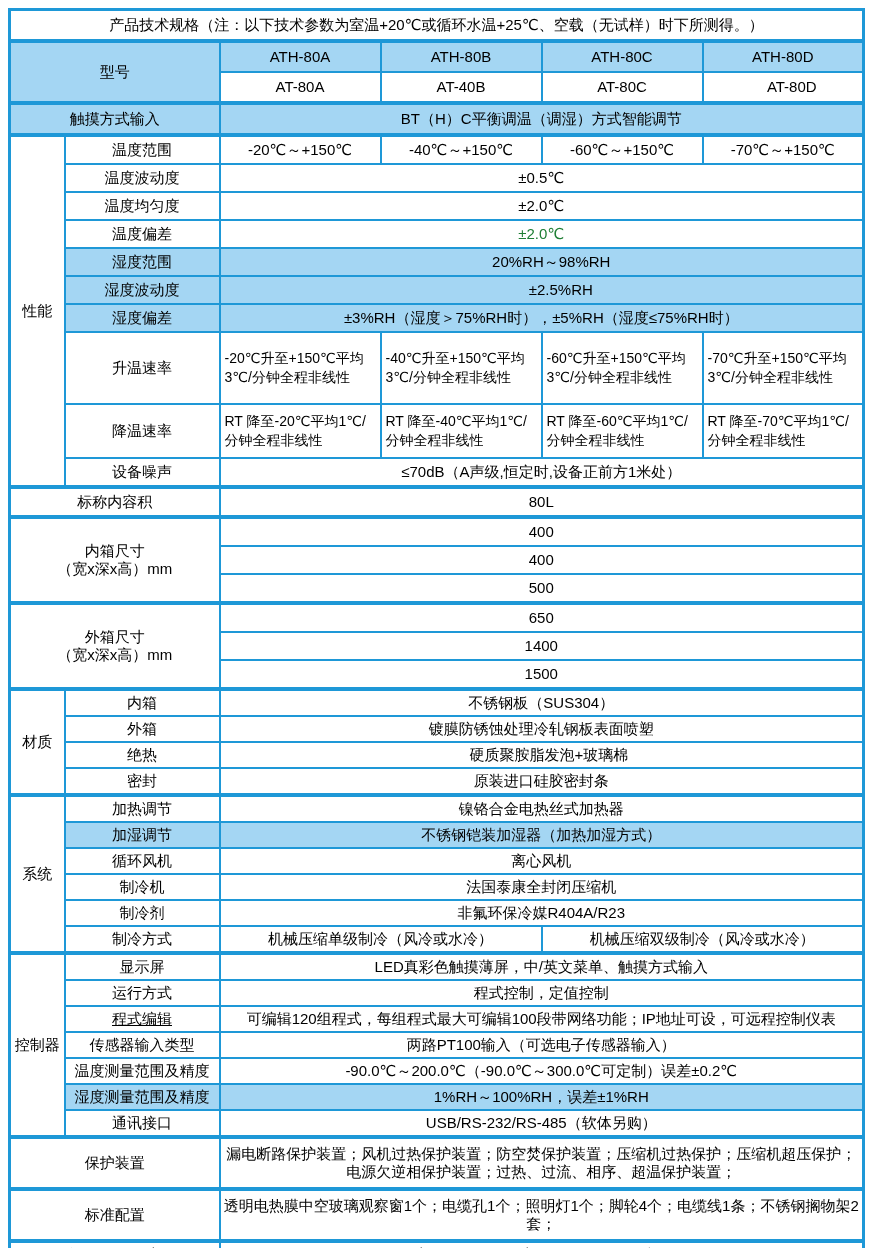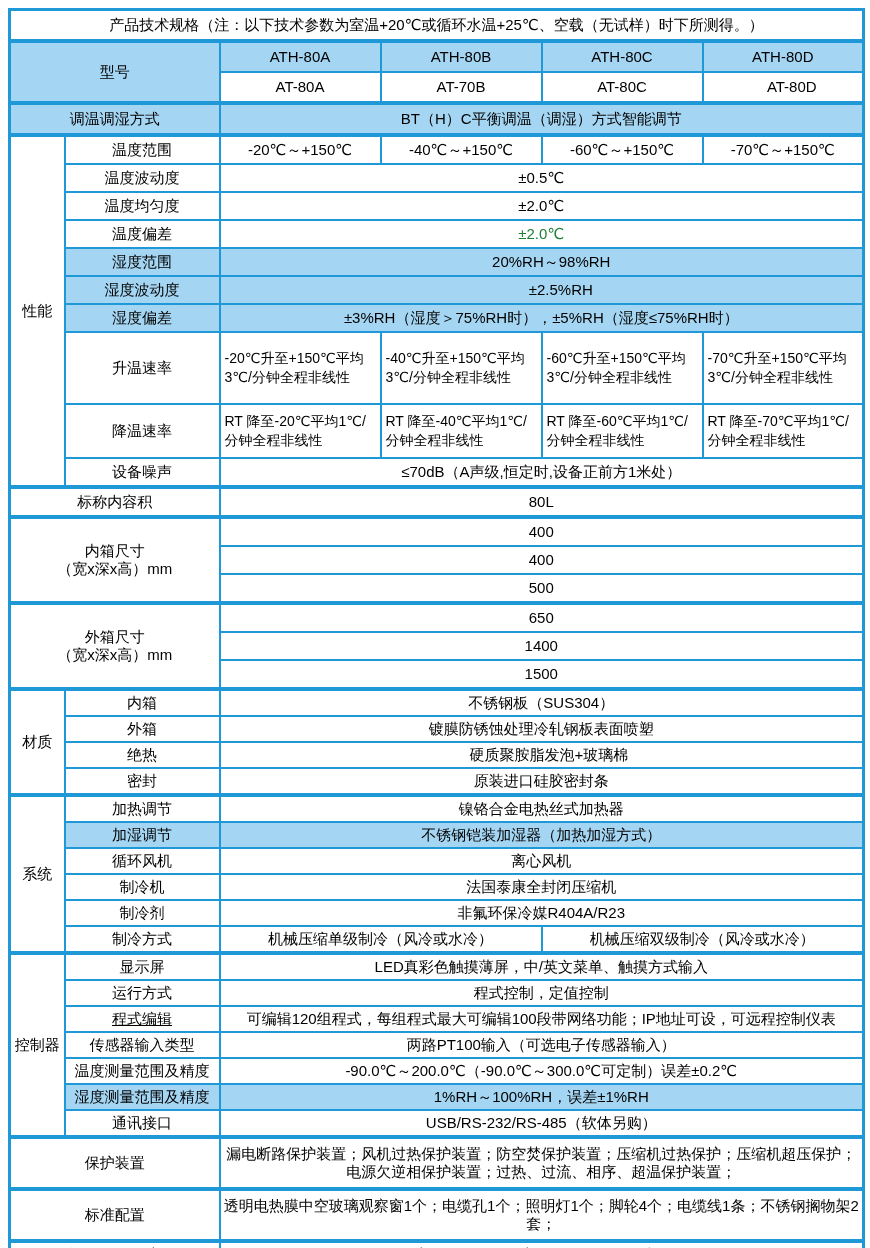--- a/index.html
+++ b/index.html
@@ -60,26 +60,26 @@
         </tr>
         <tr>
           <td colspan="2" rowspan="2" class="hl sec-top">型号</td>
           <td class="hl sec-top" style="height: 26px;">ATH-80A</td>
           <td class="hl sec-top" style="height: 26px;">ATH-80B</td>
           <td class="hl sec-top" style="height: 26px;">ATH-80C</td>
           <td class="hl sec-top" style="height: 26px;">ATH-80D</td>
         </tr>
         <tr>
           <td style="height: 26px;">AT-80A</td>
-          <td style="height: 26px;">AT-70B</td>
+          <td style="height: 26px;">AT-40B</td>
           <td style="height: 26px;">AT-80C</td>
           <td style="height: 26px; padding-left: 21px;">AT-80D</td>
         </tr>
         <tr>
-          <td colspan="2" class="hl sec-top" style="height: 26px;">调温调湿方式</td>
+          <td colspan="2" class="hl sec-top" style="height: 26px;">触摸方式输入</td>
           <td colspan="4" class="hl sec-top" style="height: 26px;">BT（H）C平衡调温（调湿）方式智能调节</td>
         </tr>
         <tr>
           <td rowspan="10" class="sec-top">性能</td>
           <td class="sec-top" style="height: 24px;">温度范围</td>
           <td class="sec-top" style="height: 24px;">-20℃～+150℃</td>
           <td class="sec-top" style="height: 24px;">-40℃～+150℃</td>
           <td class="sec-top" style="height: 24px;">-60℃～+150℃</td>
           <td class="sec-top" style="height: 24px;">-70℃～+150℃</td>
         </tr>

